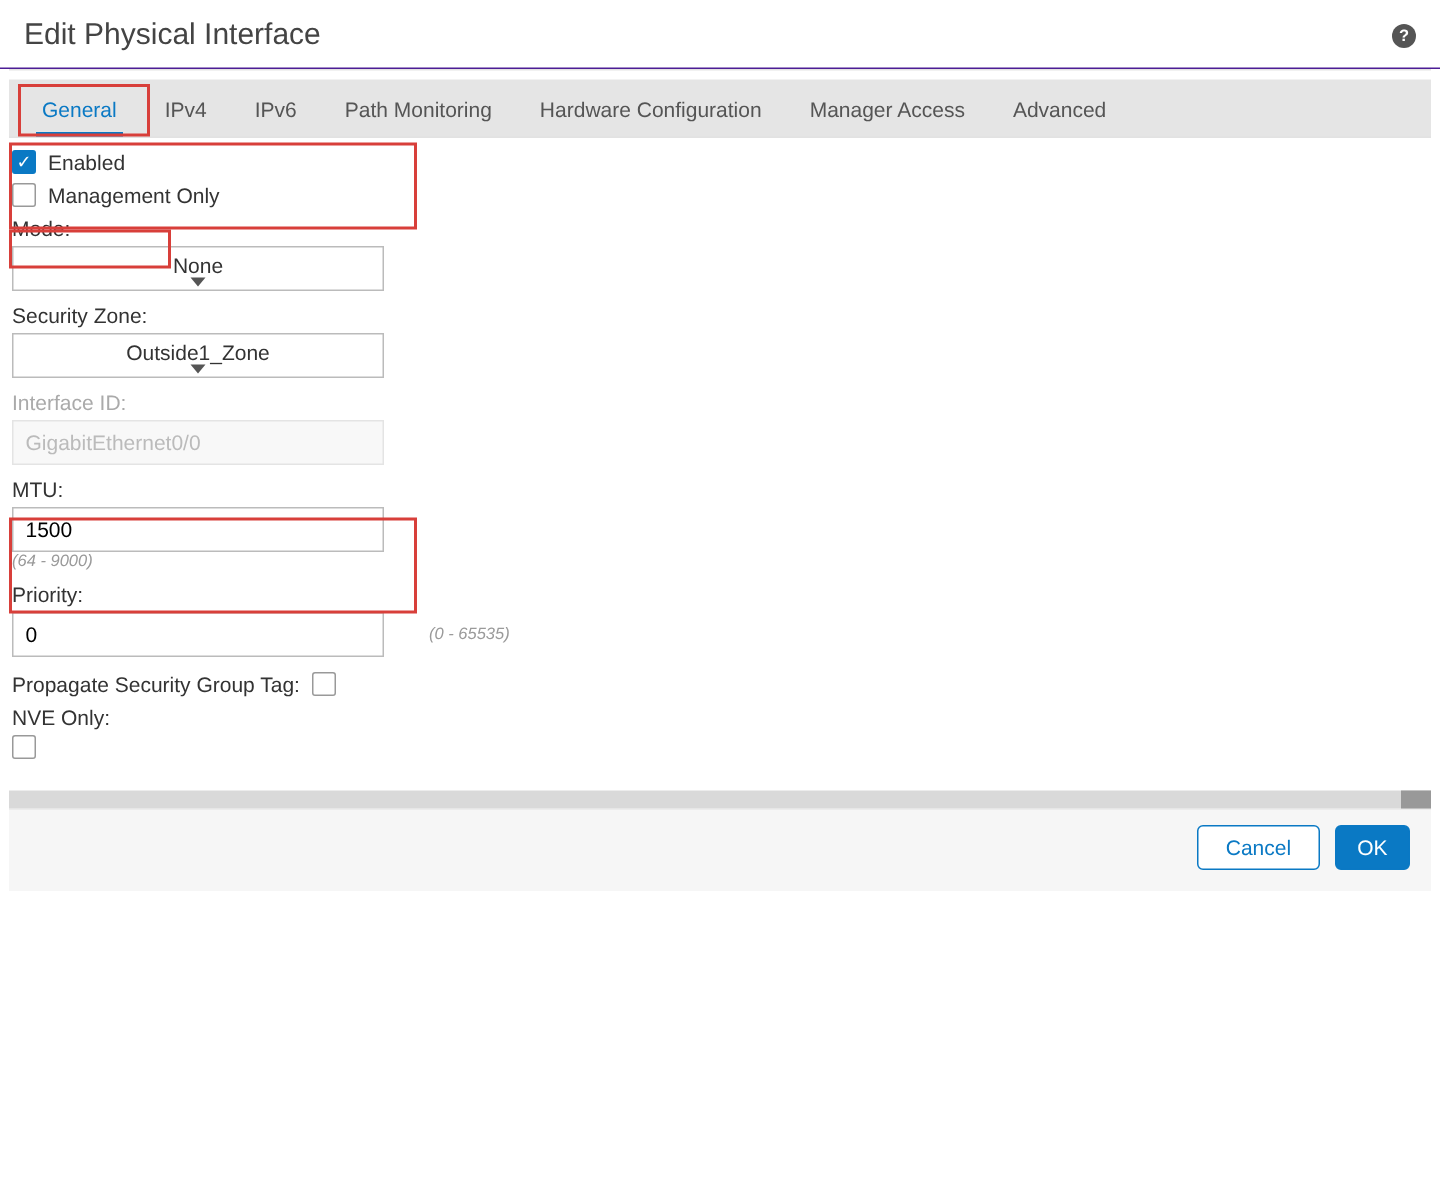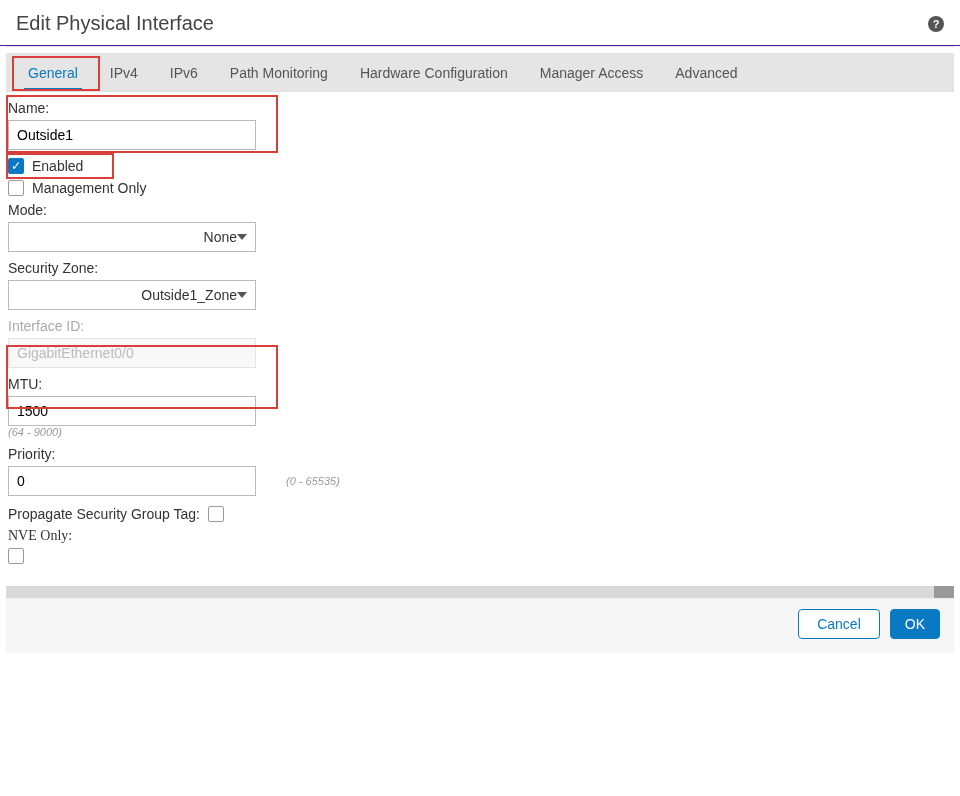--- a/index.html
+++ b/index.html
@@ -94,22 +94,23 @@
   .readonly {
     background: #f8f8f8;
     color: #bbb;
     border: 1px solid #e4e4e4;
     display: flex;
     align-items: center;
   }
   .select {
     display: flex;
     align-items: center;
-    justify-content: flex-end;
-    cursor: pointer;
+    justify-content: flex-start;
+    cursor: pointer;
+    flex-direction: column;
   }
   .select .caret {
     border-left: 5px solid transparent;
     border-right: 5px solid transparent;
     border-top: 6px solid #555;
     width: 0; height: 0;
   }
   .textarea {
     width: 248px;
     height: 40px;
@@ -219,24 +220,20 @@
     <div class="tab">IPv6</div>
     <div class="tab">Path Monitoring</div>
     <div class="tab">Hardware Configuration</div>
     <div class="tab">Manager Access</div>
     <div class="tab">Advanced</div>
     <div class="tab-box-highlight"></div>
   </div>
 
   <div class="content">
 
-    <div class="field">
-      <span class="label">Name:</span>
-      <input type="text" class="txt" value="Outside1" style="">
-    </div>
 
     <div class="cb-row">
       <span class="cb checked">✓</span>
       <span>Enabled</span>
     </div>
 
     <div class="cb-row">
       <span class="cb"></span>
       <span>Management Only</span>
     </div>
@@ -275,21 +272,21 @@
         <input type="text" class="txt" value="0" style="">
         <span class="hint">(0 - 65535)</span>
       </div>
     </div>
 
     <div class="cb-row" style="margin-top:10px;">
       <span>Propagate Security Group Tag:</span>
       <span class="cb"></span>
     </div>
 
-    <div class="field" style="margin-top:6px;font-family:Liberation Serif, serif;">
+    <div class="field" style="margin-top:6px;">
       <span class="label">NVE Only:</span>
       <span class="cb"></span>
     </div>
 
     <div class="highlight-box hl-name" style="top:3px; height:58px;"></div>
     <div class="highlight-box hl-enabled" style="top:61px; height:26px;"></div>
     <div class="highlight-box hl-zone" style="top:253px; height:64px;"></div>
   </div>
 
   <div class="scroll-strip"></div>

